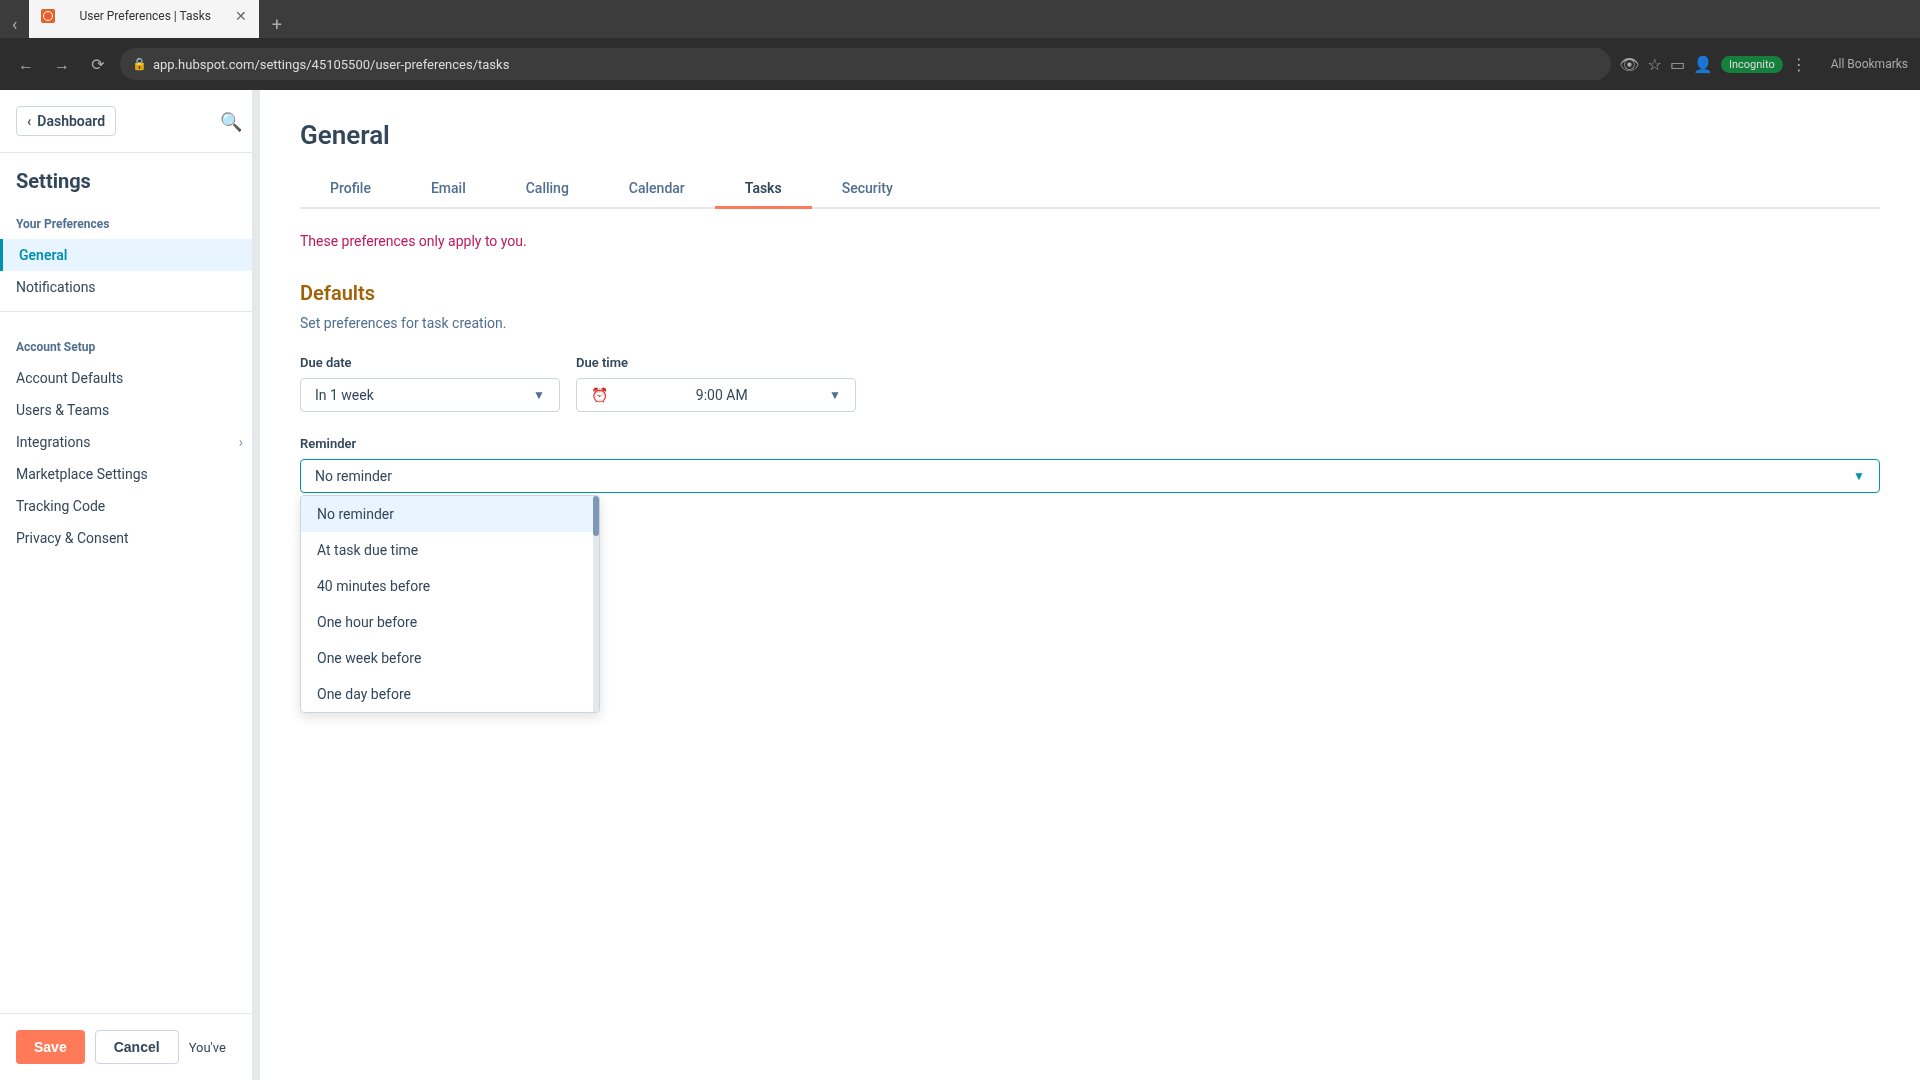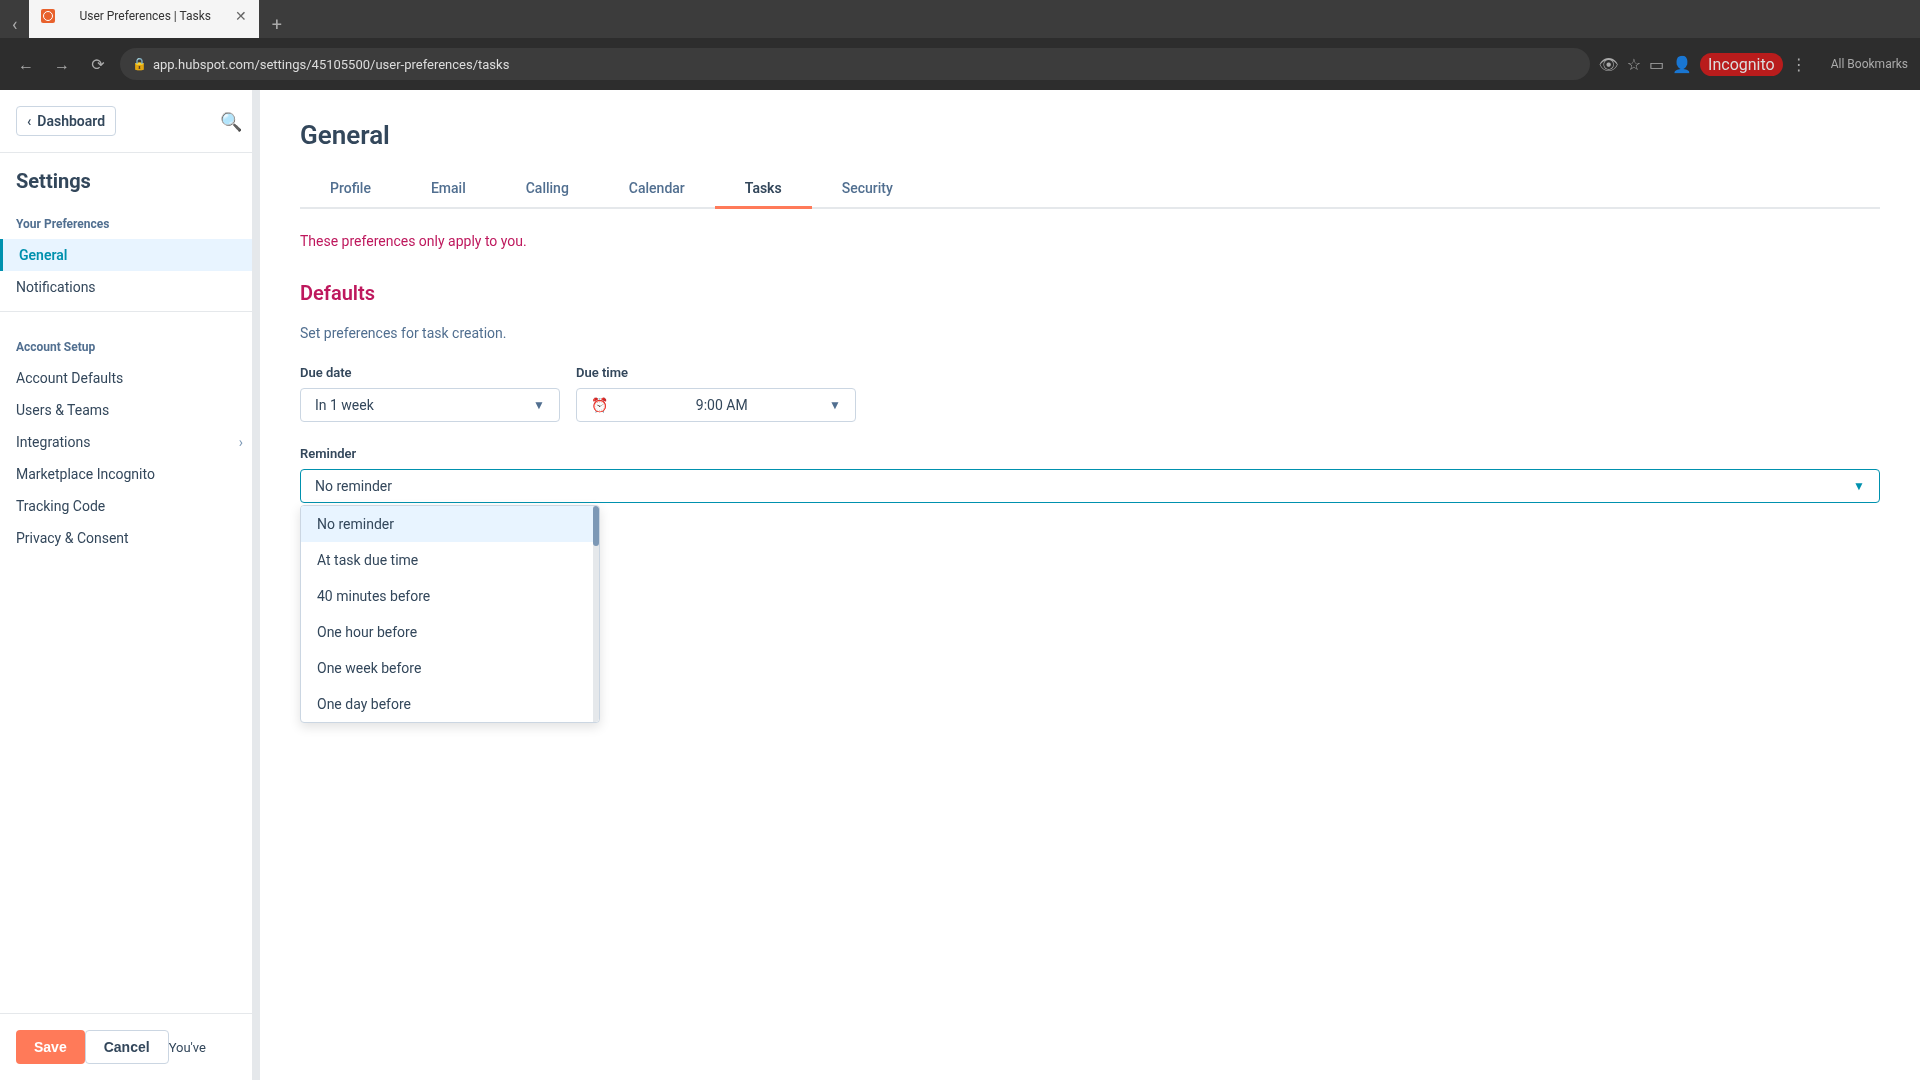--- a/index.html
+++ b/index.html
@@ -12,55 +12,55 @@
     .browser-tab .tab-favicon { width: 14px; height: 14px; background: #e8612c; border-radius: 2px; display: flex; align-items: center; justify-content: center; }
     .browser-tab .tab-favicon::after { content: ''; display: block; width: 8px; height: 8px; border: 1.5px solid white; border-radius: 50%; }
     .browser-tab .tab-close { margin-left: auto; cursor: pointer; color: #666; font-size: 14px; }
     .browser-tab-new { background: transparent; border-radius: 50%; width: 28px; height: 28px; display: flex; align-items: center; justify-content: center; color: #aaa; font-size: 18px; cursor: pointer; margin-left: 4px; }
     .browser-nav { background: #2d2d2d; height: 52px; display: flex; align-items: center; padding: 0 12px; gap: 8px; }
     .nav-btn { width: 28px; height: 28px; border-radius: 50%; display: flex; align-items: center; justify-content: center; color: #aaa; cursor: pointer; font-size: 16px; }
     .address-bar { flex: 1; background: #3c3c3c; border-radius: 20px; height: 32px; display: flex; align-items: center; padding: 0 12px; color: #ddd; font-size: 13px; }
     .address-bar .lock-icon { color: #aaa; margin-right: 6px; font-size: 12px; }
     .nav-actions { display: flex; align-items: center; gap: 8px; }
     .nav-action-btn { color: #aaa; font-size: 16px; cursor: pointer; }
-    .incognito-badge { background: #b91c1c; color: #ddd; font-size: 16px; padding: 2px 8px; border-radius: 12px; }
+    .incognito-badge { background: #15803d; color: #ddd; font-size: 11px; padding: 2px 8px; border-radius: 12px; }
 
     
     .app-layout { display: flex; width: 1920px; height: 990px; }
 
     
     .sidebar { width: 260px; background: #fff; border-right: 1px solid #e5e8eb; display: flex; flex-direction: column; height: 100%; overflow: hidden; }
     .sidebar-header { padding: 16px; display: flex; align-items: center; justify-content: space-between; border-bottom: 1px solid #e5e8eb; }
     .dashboard-btn { display: flex; align-items: center; gap: 6px; color: #33475b; font-weight: 600; font-size: 14px; cursor: pointer; padding: 6px 10px; border-radius: 4px; border: 1px solid #cbd6e2; }
     .sidebar-search-icon { color: #7c98b6; cursor: pointer; font-size: 18px; }
     .sidebar-section-title { font-size: 12px; font-weight: 700; color: #516f90; padding: 20px 16px 8px; text-transform: none; }
     .sidebar-item { padding: 8px 16px; cursor: pointer; color: #33475b; font-size: 14px; display: flex; align-items: center; justify-content: space-between; }
     .sidebar-item.active { background: #e8f4ff; color: #0091ae; font-weight: 600; border-left: 3px solid #0091ae; }
     .sidebar-item .chevron { color: #7c98b6; }
     .sidebar-divider { height: 1px; background: #e5e8eb; margin: 8px 0; }
-    .sidebar-footer { padding: 16px; margin-top: auto; border-top: 1px solid #e5e8eb; display: flex; }
+    .sidebar-footer { padding: 16px; margin-top: auto; border-top: 1px solid #e5e8eb; display: flex; gap: 10px; }
     .btn-save { background: #ff7a59; color: white; border: none; padding: 8px 18px; border-radius: 4px; font-weight: 600; cursor: pointer; font-size: 14px; }
     .btn-cancel { background: white; color: #33475b; border: 1px solid #cbd6e2; padding: 8px 18px; border-radius: 4px; font-weight: 600; cursor: pointer; font-size: 14px; }
     .sidebar-saved-notice { display: flex; align-items: center; color: #33475b; font-size: 13px; }
     .sidebar-scroll { flex: 1; overflow-y: auto; }
 
     
     .main-content { flex: 1; overflow-y: auto; background: #fff; }
     .main-inner { padding: 30px 40px; }
     .page-title { font-size: 26px; font-weight: 600; color: #33475b; margin-bottom: 20px; }
 
     
     .tab-bar { display: flex; border-bottom: 2px solid #e5e8eb; margin-bottom: 24px; }
     .tab-item { padding: 10px 30px; cursor: pointer; color: #516f90; font-size: 14px; font-weight: 500; border-bottom: 3px solid transparent; margin-bottom: -2px; }
     .tab-item.active { color: #33475b; border-bottom-color: #ff7a59; font-weight: 600; }
 
     .preferences-note { color: #be185d; font-size: 14px; margin-bottom: 32px; }
 
     
-    .section-title { font-size: 20px; font-weight: 600; color: #be185d; margin-bottom: 20px; }
+    .section-title { font-size: 20px; font-weight: 600; color: #a16207; margin-bottom: 10px; }
     .section-subtitle { color: #516f90; font-size: 14px; margin-bottom: 24px; }
 
     
     .form-row { display: flex; gap: 16px; margin-bottom: 24px; }
     .form-group { display: flex; flex-direction: column; gap: 8px; }
     .form-label { font-weight: 600; font-size: 13px; color: #33475b; }
     .form-select { position: relative; display: inline-block; }
     .select-trigger { background: #fff; border: 1px solid #cbd6e2; border-radius: 4px; padding: 8px 14px; min-width: 280px; display: flex; align-items: center; justify-content: space-between; cursor: pointer; color: #33475b; font-size: 14px; }
     .select-trigger .chevron-down { color: #516f90; font-size: 12px; }
     .select-trigger-wide { min-width: 260px; }
@@ -155,21 +155,21 @@
         <span>Account Defaults</span>
       </div>
       <div class="sidebar-item">
         <span>Users &amp; Teams</span>
       </div>
       <div class="sidebar-item">
         <span>Integrations</span>
         <span class="chevron">›</span>
       </div>
       <div class="sidebar-item">
-        <span>Marketplace Incognito</span>
+        <span>Marketplace Settings</span>
       </div>
       <div class="sidebar-item">
         <span>Tracking Code</span>
       </div>
       <div class="sidebar-item">
         <span>Privacy &amp; Consent</span>
       </div>
     </div>
 
     <div class="sidebar-footer">

